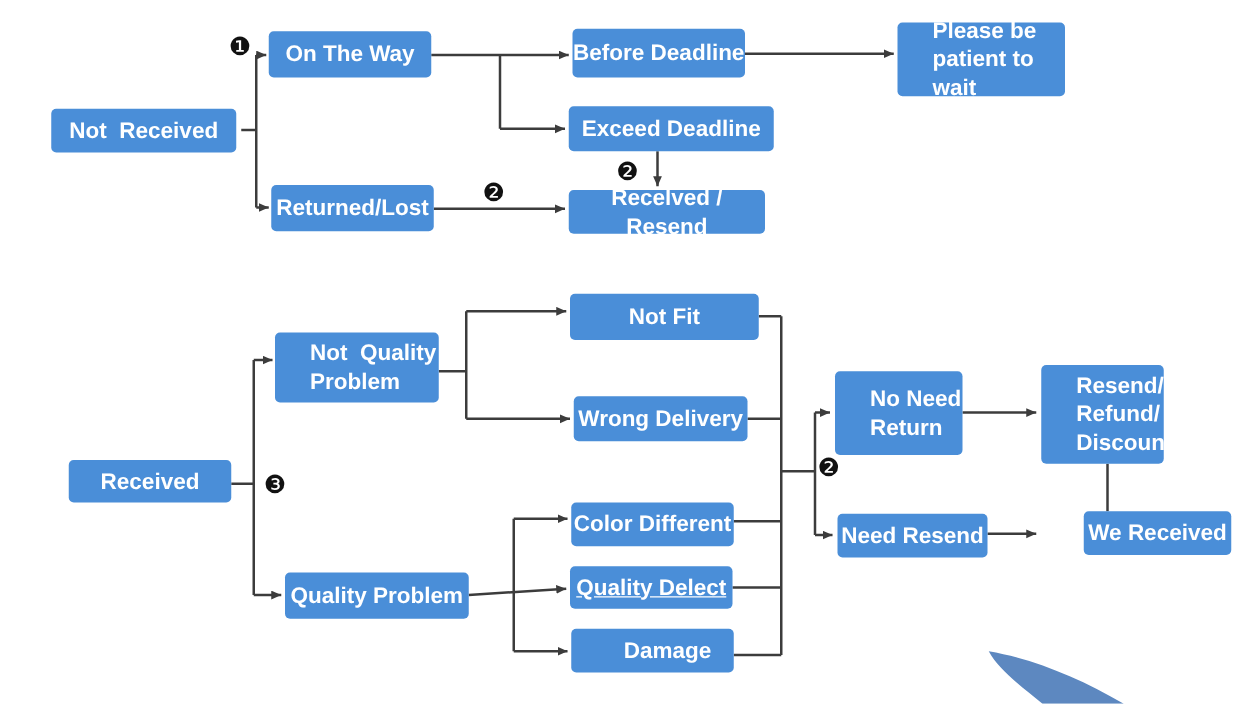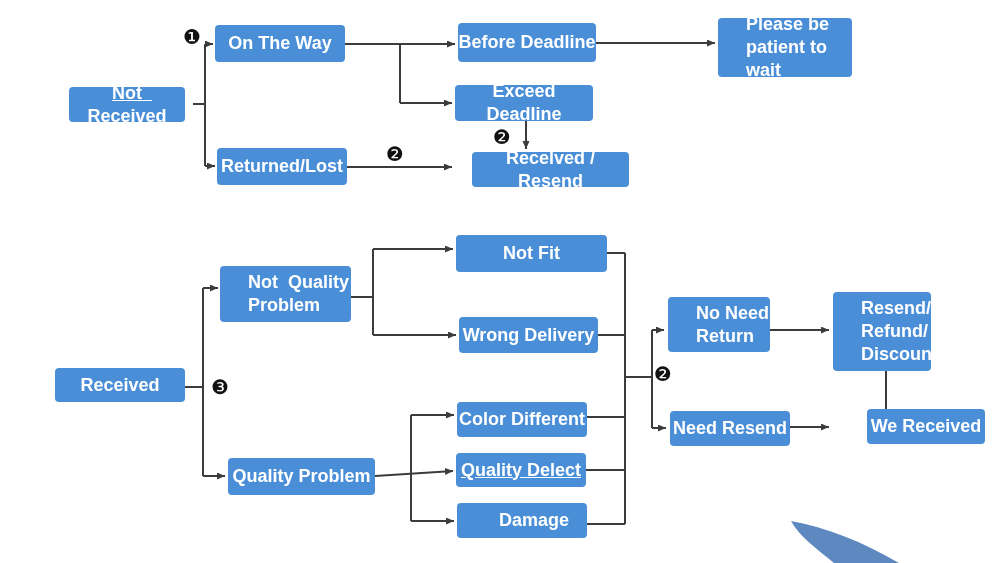--- a/index.html
+++ b/index.html
@@ -74,39 +74,39 @@
     <line class="wire" x1="652" y1="330" x2="664" y2="330" marker-end="url(#arw)"></line>
     <line class="wire" x1="652" y1="428" x2="666" y2="428" marker-end="url(#arw)"></line>
     <line class="wire" x1="770" y1="330" x2="829" y2="330" marker-end="url(#arw)"></line>
     <line class="wire" x1="790" y1="427" x2="829" y2="427" marker-end="url(#arw)"></line>
     <line class="wire" x1="886" y1="371" x2="886" y2="409"></line>
   </g>
 
   <path class="swoosh" d="M 791 521 C 826 527, 863 542, 899 563 L 834 563 C 817 549, 799 536, 791 521 Z"></path>
 </svg>
 
-<div class="box" style="left:69px;top:87px;width:116px;height:35px;text-decoration:underline;">Not  Received</div>
+<div class="box" style="left:41px;top:87px;width:148px;height:35px;">Not  Received</div>
 <div class="box" style="left:215px;top:25px;width:130px;height:37px;">On The Way</div>
 <div class="box" style="left:217px;top:148px;width:130px;height:37px;">Returned/Lost</div>
 <div class="box" style="left:458px;top:23px;width:138px;height:39px;">Before Deadline</div>
-<div class="box" style="left:455px;top:85px;width:138px;height:36px;">Exceed Deadline</div>
-<div class="box" style="left:472px;top:152px;width:157px;height:35px;">Recelved / Resend</div>
+<div class="box" style="left:455px;top:85px;width:164px;height:36px;">Exceed Deadline</div>
+<div class="box" style="left:455px;top:152px;width:157px;height:35px;">Recelved / Resend</div>
 <div class="box left" style="left:718px;top:18px;width:134px;height:59px;">Please be
 patient to wait</div>
 
 <div class="box" style="left:55px;top:368px;width:130px;height:34px;">Received</div>
 <div class="box left" style="left:220px;top:266px;width:131px;height:56px;">Not  Quality
 Problem</div>
 <div class="box" style="left:228px;top:458px;width:147px;height:37px;">Quality Problem</div>
 <div class="box" style="left:456px;top:235px;width:151px;height:37px;">Not Fit</div>
 <div class="box" style="left:459px;top:317px;width:139px;height:36px;">Wrong Delivery</div>
 <div class="box" style="left:457px;top:402px;width:130px;height:35px;">Color Different</div>
 <div class="box" style="left:456px;top:453px;width:130px;height:34px;text-decoration:underline;">Quality Delect</div>
 <div class="box" style="left:457px;top:503px;width:130px;height:35px;padding-left:24px;">Damage</div>
-<div class="box left" style="left:668px;top:297px;width:102px;height:55px;">No Need
+<div class="box left" style="left:668px;top:297px;width:102px;height:67px;">No Need
 Return</div>
 <div class="box" style="left:670px;top:411px;width:120px;height:35px;">Need Resend</div>
 <div class="box left" style="left:833px;top:292px;width:98px;height:79px;">Resend/
 Refund/
 Discount</div>
 <div class="box" style="left:867px;top:409px;width:118px;height:35px;">We Received</div>
 
 <span class="step" style="left:183px;top:27px;">❶</span>
 <span class="step" style="left:386px;top:144px;">❷</span>
 <span class="step" style="left:493px;top:127px;">❷</span>

